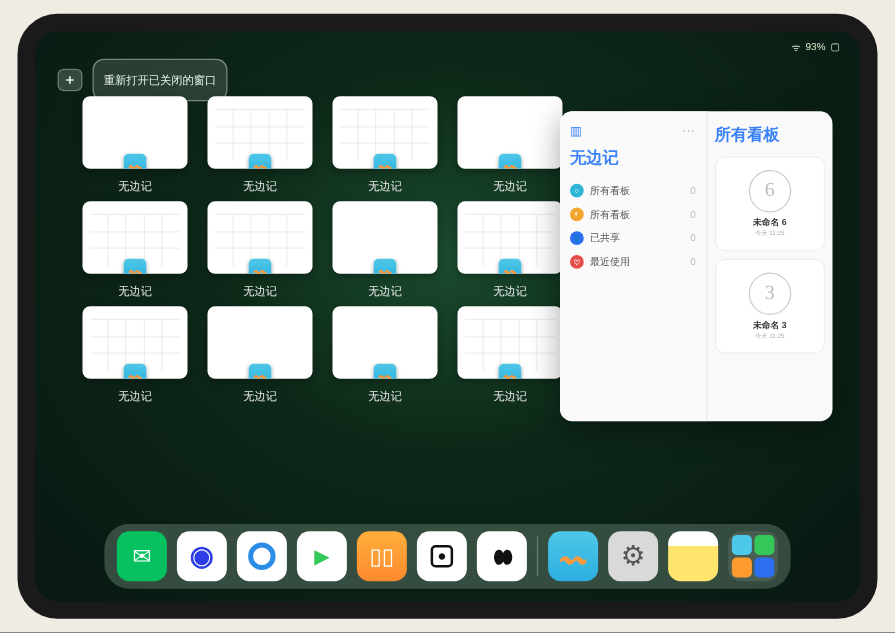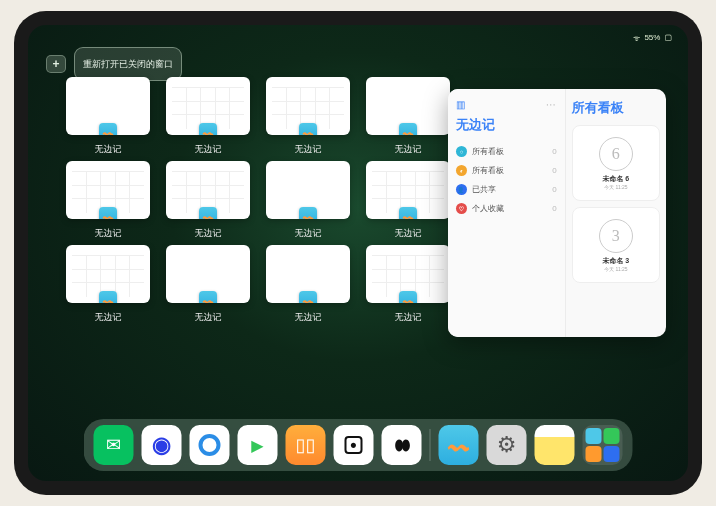--- a/index.html
+++ b/index.html
@@ -194,21 +194,21 @@
 .dock-mini-grid > div { border-radius: 4px; }
 </style>
 </head>
 <body>
 
 <div class="device">
   <div class="screen">
 
     <div class="status-bar">
       <span>ᯤ</span>
-      <span>55%</span>
+      <span>93%</span>
       <span>▢</span>
     </div>
 
     <div class="top-controls">
       <div class="plus-btn">+</div>
       <div class="reopen-chip">重新打开已关闭的窗口</div>
     </div>
 
     <div class="expose">
       <div class="grid" id="grid">
@@ -312,21 +312,21 @@
             <li class="bw-item">
               <span class="bw-item-left">
                 <span class="bw-dot" style="background:#2e6ef0">👤</span>
                 <span>已共享</span>
               </span>
               <span class="bw-count">0</span>
             </li>
             <li class="bw-item">
               <span class="bw-item-left">
                 <span class="bw-dot" style="background:#e44d4a">♡</span>
-                <span>个人收藏</span>
+                <span>最近使用</span>
               </span>
               <span class="bw-count">0</span>
             </li>
           </ul>
       </div>
       <div class="bw-main">
         <div class="bw-main-title">所有看板</div>
         <div id="boards">
             <div class="board-card">
               <div class="board-sketch">6</div>

